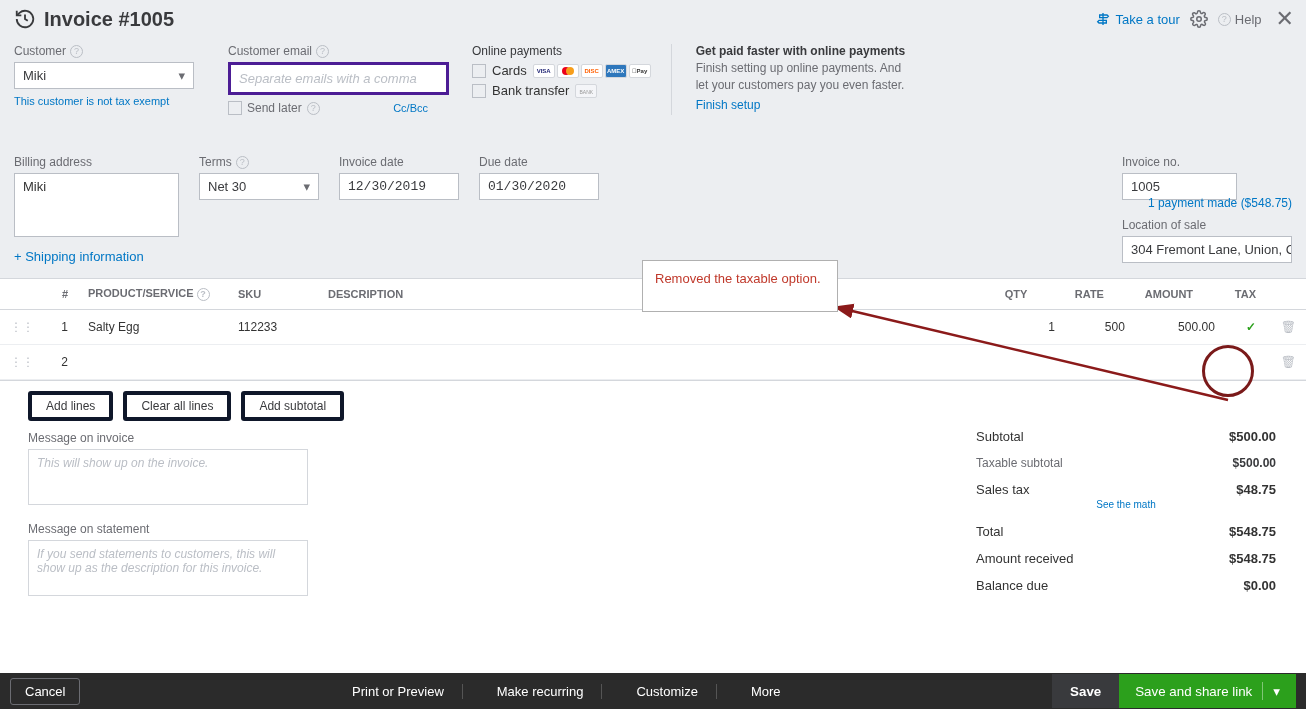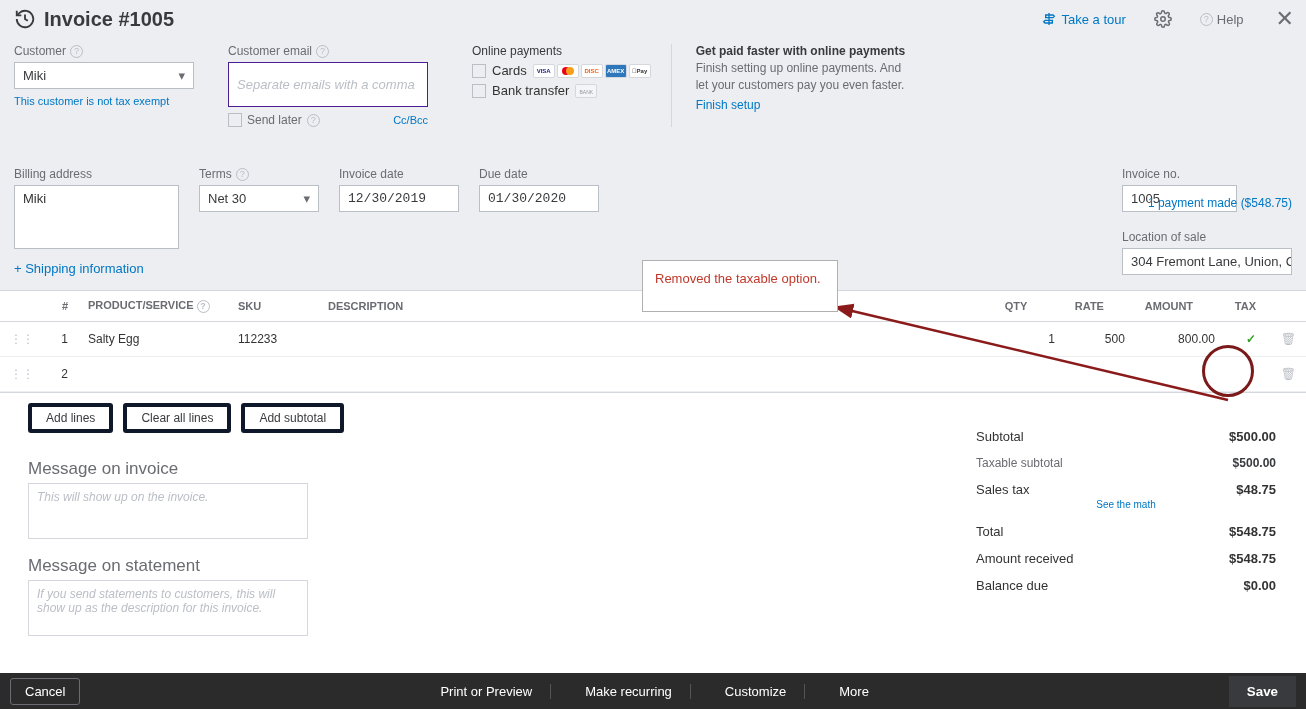--- a/index.html
+++ b/index.html
@@ -2,41 +2,41 @@
 <html><head>
 <meta charset="utf-8">
 <style>
   * { box-sizing: border-box; margin: 0; padding: 0; font-family: -apple-system, BlinkMacSystemFont, "Segoe UI", Helvetica, Arial, sans-serif; }
   body { background: #fff; color: #333; font-size: 13px; width: 1306px; height: 709px; overflow: hidden; position: relative; display: flex; flex-direction: column; }
 
   
   .titlebar { display:flex; align-items:center; justify-content:space-between; padding: 6px 12px 4px 14px; background:#eceef1; }
   .titlebar-left { display:flex; align-items:center; gap:8px; }
   .titlebar-left h1 { font-size: 20px; font-weight:700; color:#393a3d; }
-  .titlebar-right { display:flex; align-items:center; gap:28px; }
+  .titlebar-right { display:flex; align-items:center; gap:10px; }
   .tour-link { color:#0077c5; font-size:13px; display:flex; align-items:center; gap:4px; }
   .icon-btn { color:#6b6c72; cursor:pointer; font-size:18px; }
   .close-x { font-size:22px; font-weight:400; color:#6b6c72; cursor:pointer; padding-left:4px;}
 
   .header-area { background:#eceef1; padding: 8px 14px 14px 14px; position:relative; }
 
   .row { display:flex; gap:24px; }
 
   .fld-label { font-size:12px; color:#6b6c72; margin-bottom:4px; display:flex;align-items:center; gap:4px;}
   .help-circle { width:13px; height:13px; border:1px solid #babec5; border-radius:50%; display:inline-flex;align-items:center;justify-content:center; font-size:9px; color:#babec5; }
   .select, .text-in { border:1px solid #babec5; background:#fff; padding:5px 8px; font-size:13px; color:#393a3d; }
   .select { position:relative; padding-right:22px; cursor:pointer; }
   .select::after { content:"▾"; position:absolute; right:8px; top:5px; color:#6b6c72; }
   .tiny-link { font-size:11px; color:#0077c5; text-decoration:none; cursor:pointer; }
 
   .col-customer{width:190px;}
   .col-email{width:220px;}
 
   .email-in::placeholder,.msg-ta::placeholder{color:#babec5;font-style:italic;}
-  .email-in{border:1px solid #4c1d95;background:#fff;padding:14px 8px;font-size:13px;width:200px;}
+  .email-in{border:3px solid #4c1d95;background:#fff;padding:6px 8px;font-size:13px;width:221px;}
 
   .sendlater{display:flex;align-items:center;justify-content:space-between;margin-top:6px;width:200px;}
   .sendlater label{display:flex;align-items:center;gap:5px;font-size:12px;color:#6b6c72;}
   .chk{width:14px;height:14px;border:1px solid #babec5;display:inline-block;}
 
   .online-pay{border-right:1px solid #d4d7dc;padding-right:20px;}
   .pay-row{display:flex;align-items:center;gap:6px;margin-top:5px;}
   .card-icons{display:flex;gap:2px;}
   .cico{width:22px;height:14px;border:1px solid #d4d7dc;border-radius:2px;display:inline-flex;align-items:center;justify-content:center;font-size:6px;font-weight:700;background:#fff;}
   .bank-icon{width:22px;height:14px;border:1px solid #d4d7dc;border-radius:2px;background:#f4f5f8;display:inline-block;font-size:5px;text-align:center;line-height:14px;color:#999;}
@@ -74,21 +74,21 @@
   .belowtable{display:flex;padding:10px 28px 0 28px;gap:10px;}
   .small-btn{border:4px solid #0f172a;background:#fff;padding:4px 14px;border-radius:3px;font-size:12px;cursor:pointer;color:#393a3d;}
 
   .totals{position:absolute;right:30px;bottom:110px;width:300px;margin-top:12px;}
   .tot-row{display:flex;justify-content:space-between;padding:6px 0;font-size:13px;}
   .tot-row.small{font-size:12px;color:#6b6c72;}
   .tot-row strong{font-weight:700;}
   .see-math{color:#0077c5;font-size:10px;text-align:center;display:block;margin-top:-4px;}
 
   .msg-sec{padding:0 28px;margin-top:4px;width:330px;}
-  .msg-sec .sec-lbl{font-size:17px;color:#6b6c72;margin:22px 0 4px;}
+  .msg-sec .sec-lbl{font-size:12px;color:#6b6c72;margin:6px 0 4px;}
   .msg-ta{width:280px;height:56px;border:1px solid #d4d7dc;padding:6px 8px;font-size:12px;resize:none;}
 
   
   .footer{position:absolute;left:0;right:0;bottom:0;height:36px;background:#2b2b2b;display:flex;align-items:center;color:#fff;font-size:13px;padding:0 10px;}
   .ft-btn{background:transparent;border:1px solid #6b6c72;color:#fff;padding:5px 14px;border-radius:3px;cursor:pointer;font-size:13px;}
   .ft-center{flex:1;display:flex;justify-content:center;gap:16px;}
   .ft-center span{padding:0 18px;border-right:1px solid #555;cursor:pointer;}
   .ft-center span:last-child{border-right:none;}
   .ft-right{display:flex;gap:0;}
   .save-btn{background:#393a3d;border:none;color:#fff;padding:8px 18px;cursor:pointer;font-weight:bold;}
@@ -245,21 +245,21 @@
       </thead>
   <tbody id="lines-body">
         <tr>
           <td class="grip">⋮⋮</td>
           <td class="right">1</td>
           <td>Salty Egg</td>
           <td>112233</td>
           <td></td>
           <td class="right">1</td>
           <td class="right">500</td>
-          <td class="right">800.00</td>
+          <td class="right">500.00</td>
           <td class="right"><span class="greencheck">✓</span></td>
           <td class="right trash">🗑</td>
         </tr>
         <tr>
           <td class="grip">⋮⋮</td>
           <td class="right">2</td>
           <td></td>
           <td></td>
           <td></td>
           <td class="right"></td>
@@ -318,14 +318,18 @@
 <div class="footer">
   <button class="ft-btn">Cancel</button>
   <div class="ft-center">
     <span>Print or Preview</span>
     <span>Make recurring</span>
     <span>Customize</span>
     <span>More</span>
   </div>
   <div class="ft-right">
     <button class="save-btn">Save</button>
+    <button class="share-btn">
+        <span>Save and share link</span>
+        <span class="share-split">▾</span>
+      </button>
   </div>
 </div>
 
 </body></html>

